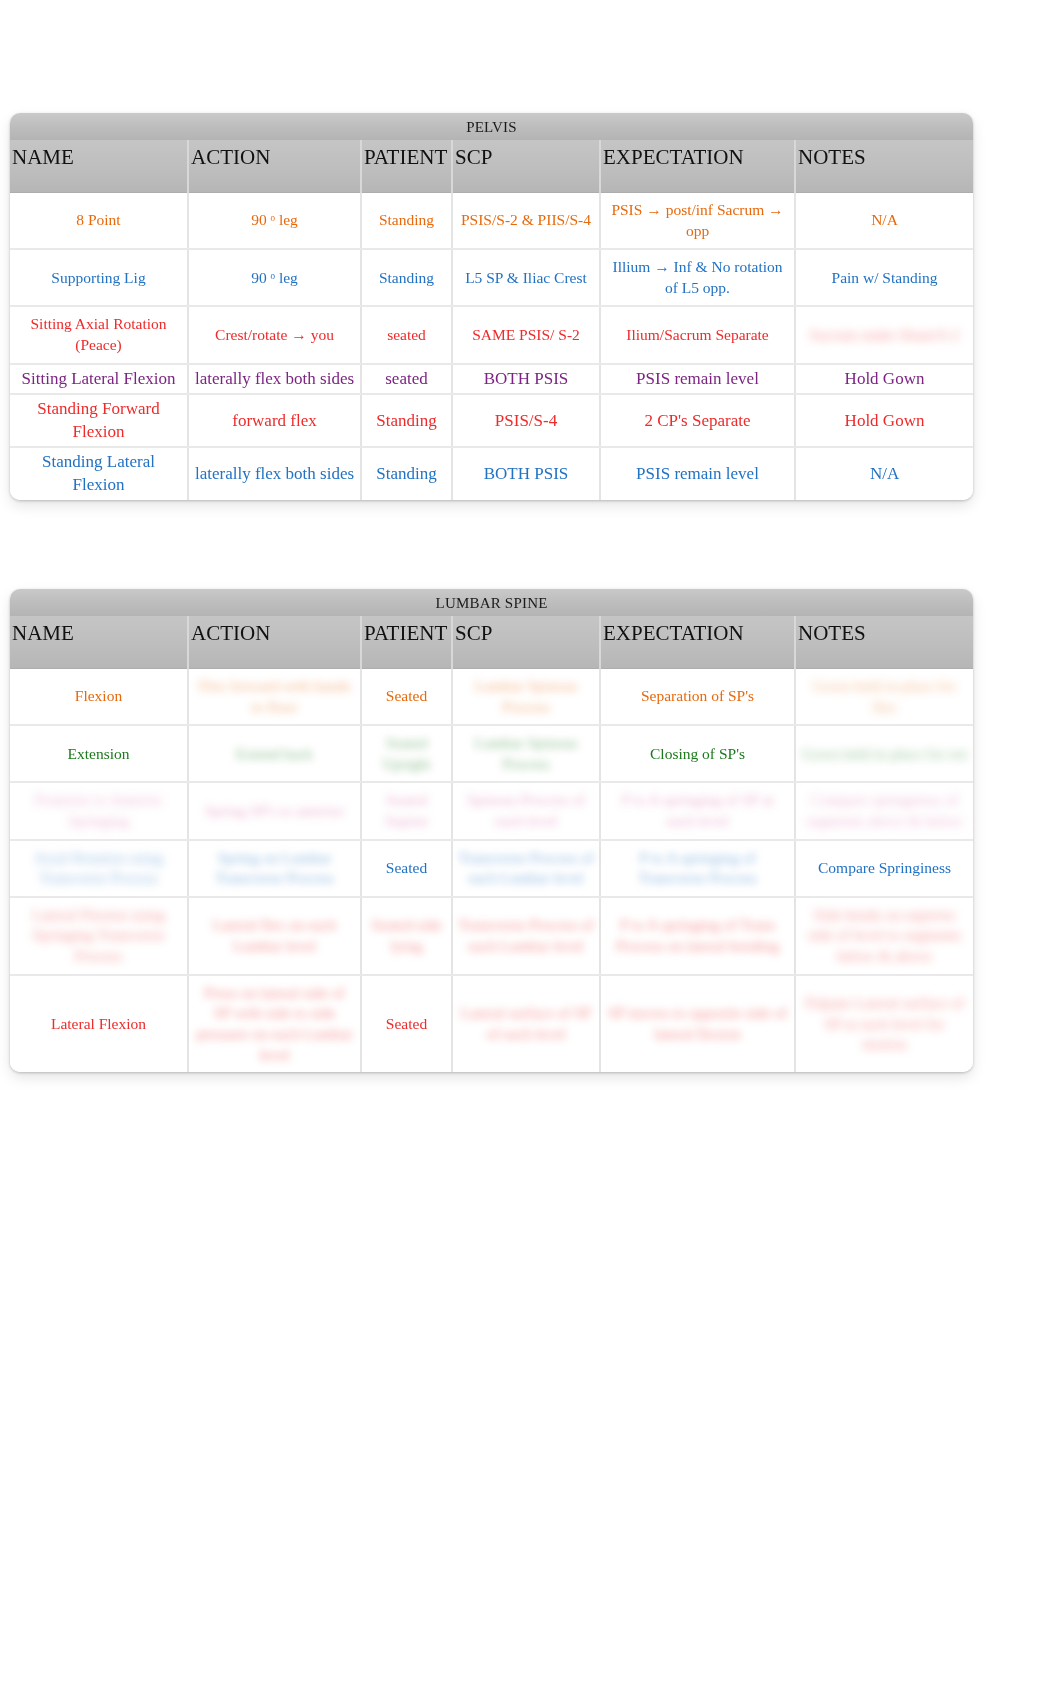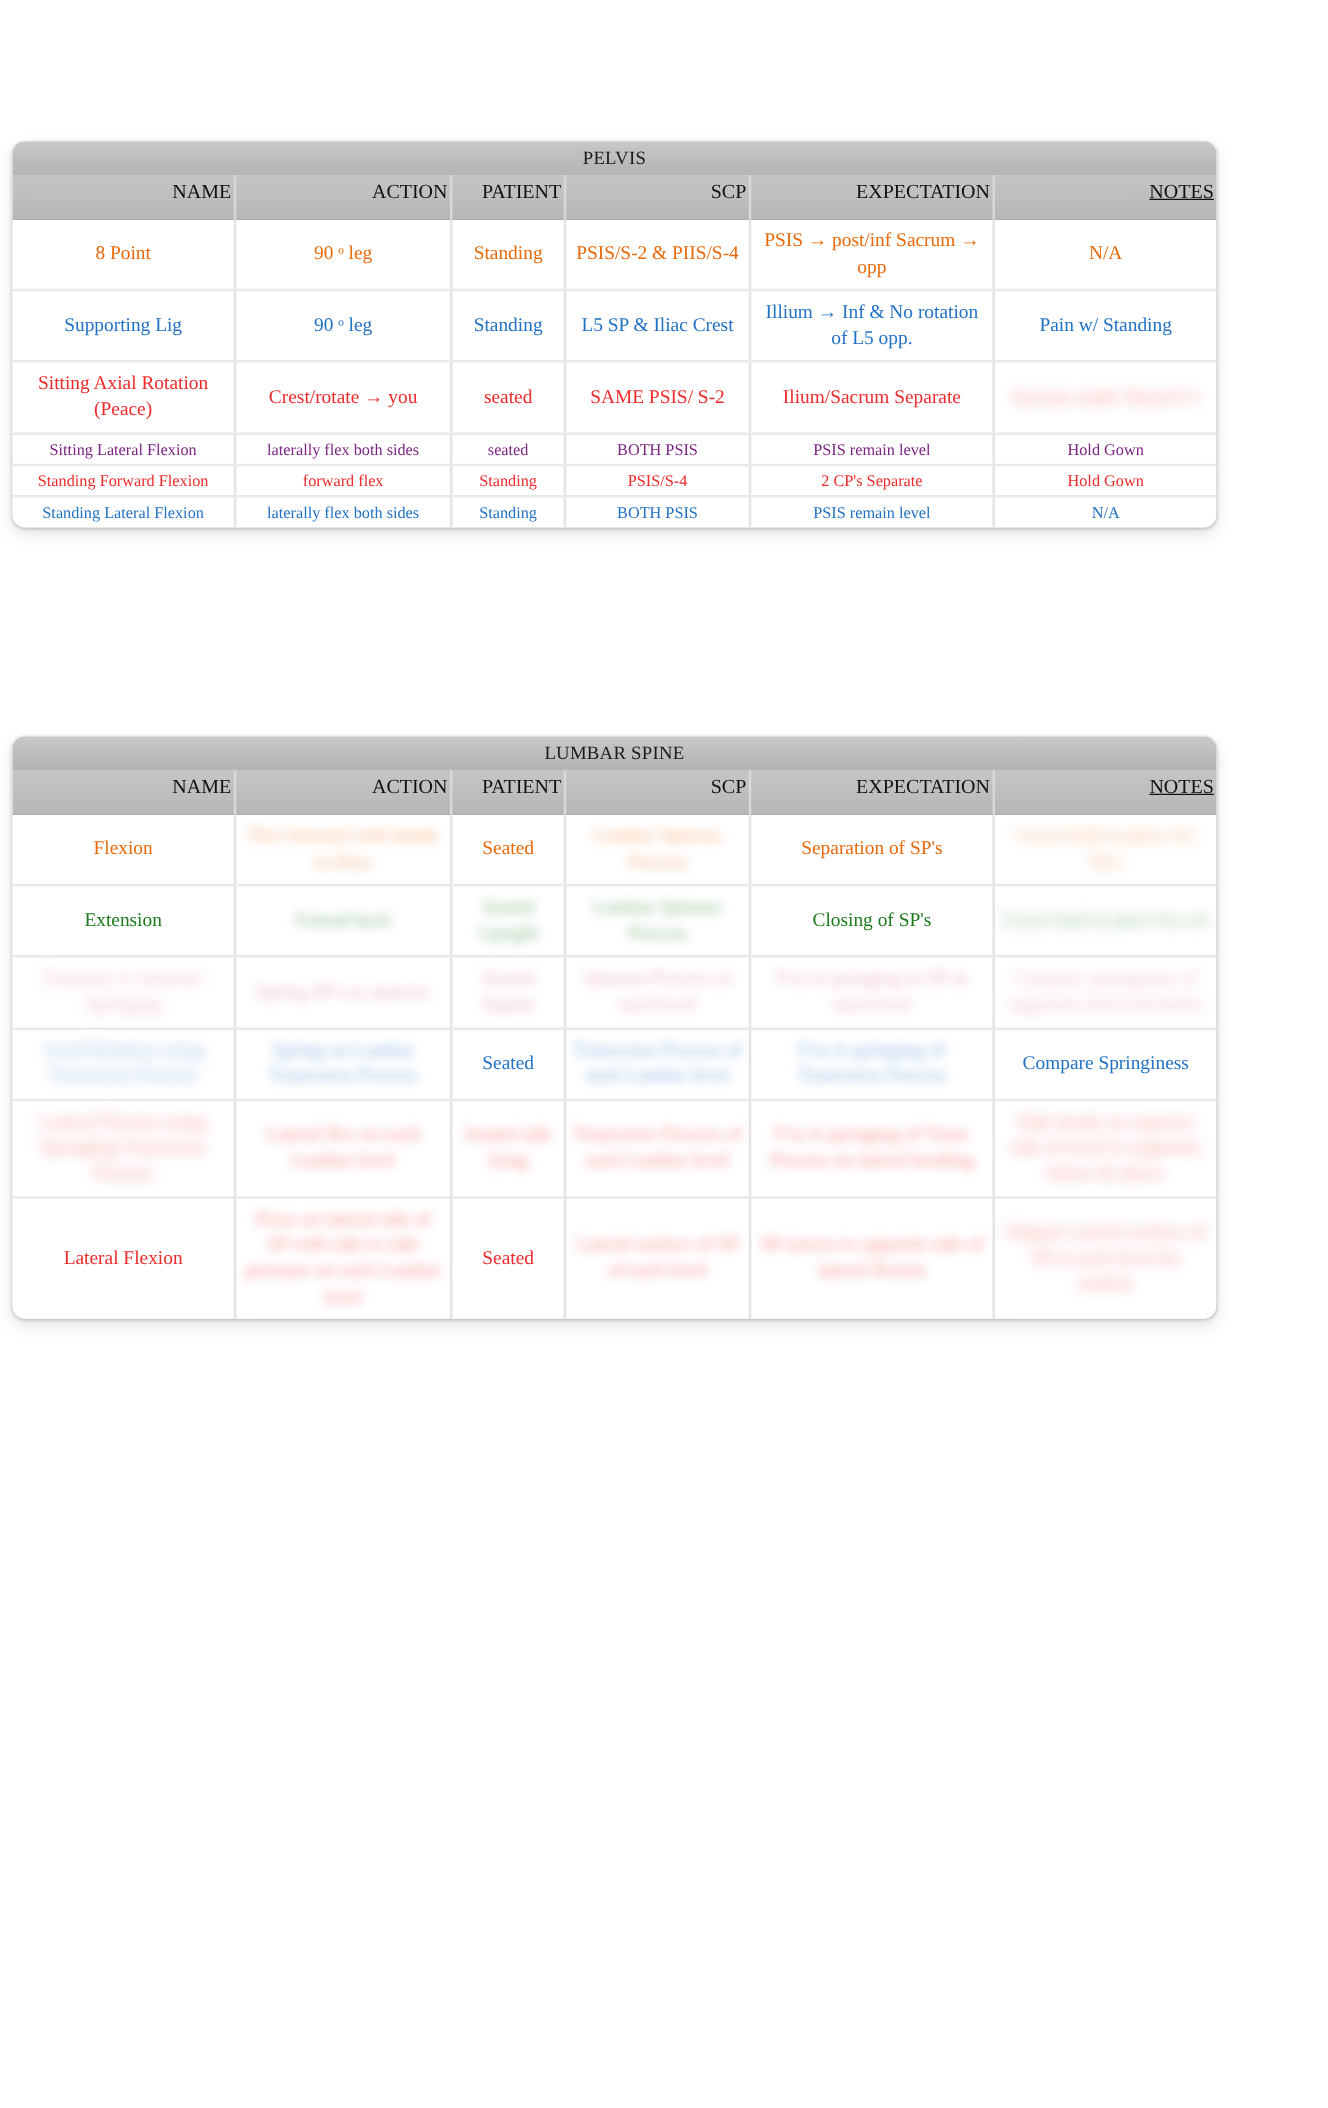--- a/index.html
+++ b/index.html
@@ -47,44 +47,44 @@
     font-size: 15px;
     color: #1b1b1b;
     padding: 6px 0 4px 0;
     border: none;
     letter-spacing: .2px;
   }
   
   tr.col-head th {
     background: linear-gradient(180deg,#c5c5c5 0%, #bdbdbd 60%, #b6b6b6 100%);
     font-weight: normal;
-    font-size: 16px;
+    font-size: 21px;
     color: #111111;
-    padding: 5px 2px 12px 2px;
-    text-align: right;
+    padding: 5px 2px 22px 2px;
+    text-align: left;
     border-right: 2px solid #d8d8d8;
     border-bottom: 1px solid #adadad;
   }
-  tr.col-head th:last-child { border-right: none; text-decoration: underline; }
+  tr.col-head th:last-child { border-right: none; }
 
   td.cell {
     text-align: center;
     vertical-align: middle;
     font-size: 15.5px;
     line-height: 1.33;
     padding: 7px 5px;
     background: #ffffff;
     border-right: 2px solid #e4e4e4;
     border-bottom: 2px solid #e9e9e9;
     word-wrap: break-word;
   }
   td.cell:last-child { border-right: none; }
   tr.data-row:last-child td.cell { border-bottom: none; }
 
-  tr.tight td.cell { padding: 3px 5px; font-size: 13px; }
+  tr.tight td.cell { padding: 3px 5px; font-size: 17px; }
 
   
   .c-orange { color: #e8690b; }
   .c-blue   { color: #2272c4; }
   .c-green  { color: #1c7a1c; }
   .c-purple { color: #7b2482; }
   .c-red    { color: #ee2a2a; }
   .c-pink   { color: #d96aa6; }
 
   

